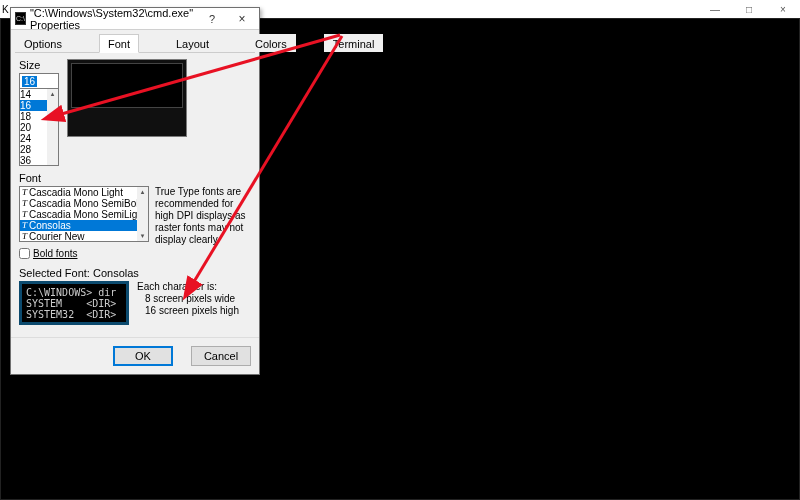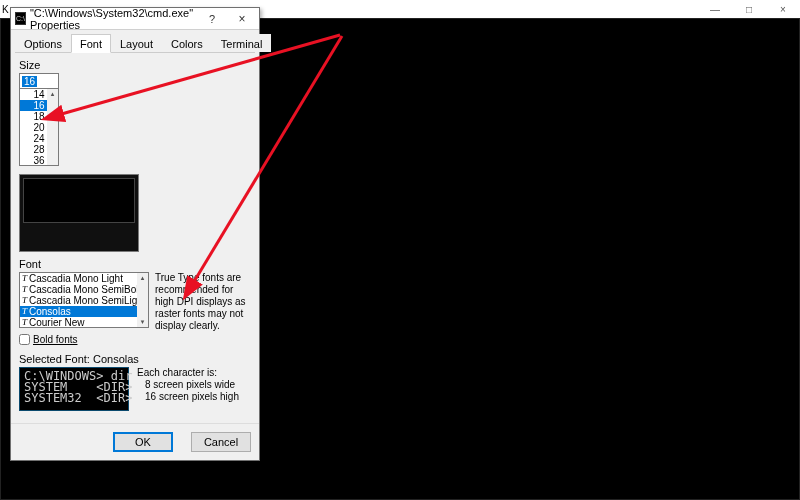--- a/index.html
+++ b/index.html
@@ -26,36 +26,36 @@
   .dlg-titlebar {
     height:22px; background:#fff; border-bottom:1px solid #d0d0d0;
     display:flex; align-items:center; justify-content:space-between; padding:0 2px 0 4px;
   }
   .dlg-title { display:flex; align-items:center; gap:4px; font-size:11px; }
   .dlg-title .icon { width:13px; height:13px; background:#000; border:1px solid #333; font-size:7px; color:#ccc; display:flex; align-items:center; justify-content:center; }
   .dlg-controls { display:flex; }
   .dlg-controls div { width:30px; height:22px; display:flex; align-items:center; justify-content:center; color:#333; font-size:12px; }
   .dlg-controls .qmark { font-size:11px; }
 
-  .tabs { display:flex; border-bottom:1px solid #ccc; margin:4px 4px 0 4px; }
+  .tabs { display:flex; border-bottom:1px solid #ccc; margin:4px 4px 0 4px;gap:28px; }
   .tab { padding:3px 8px 2px; font-size:11px; border:1px solid transparent; border-bottom:none; background:#f0f0f0; cursor:default; }
   .tab.active { background:#fff; border-color:#ccc; border-bottom:1px solid #fff; margin-bottom:-1px; }
 
   .tab-body { padding:6px 8px 8px; }
 
-  .row-top { display:flex; gap:8px;flex-direction:column; }
+  .row-top { display:flex; gap:8px; }
 
   .group { }
   .group-label { font-size:11px; margin-bottom:2px; }
 
   .size-combo { width:40px; height:16px; border:1px solid #7a7a7a; background:#fff; display:flex; align-items:center; padding:0 2px; }
   .size-combo .sel { background:#0078d7; color:#fff; padding:0 2px; font-size:10px; }
 
   .size-list { width:40px; height:78px; border:1px solid #7a7a7a; background:#fff; overflow:hidden; margin-top:-1px; position:relative;}
-  .size-list .opt { padding:0 0; font-size:10px; line-height:11px; color:#000;text-align:center; }
+  .size-list .opt { padding:0 0; font-size:10px; line-height:11px; color:#000; }
   .size-list .opt.hl { background:#0078d7; color:#fff; }
   .size-list .scroll { position:absolute; right:0; top:0; width:11px; height:100%; background:#f0f0f0; display:flex; flex-direction:column; align-items:center; }
   .size-list .scroll .sbtn { width:11px; height:10px; font-size:7px; display:flex; align-items:center; justify-content:center; color:#555;}
 
   .preview { flex:1; }
   .preview-box { width:120px; height:78px; border:1px solid #7a7a7a; background:#101010; padding:3px;}
   .preview-inner { width:100%; height:45px; background:#000; border:1px solid #444;}
 
   .font-section { margin-top:6px; }
   .font-row { display:flex; gap:6px; }
@@ -66,21 +66,21 @@
   .font-list .scroll { position:absolute; right:0; top:0; width:11px; height:100%; background:#f0f0f0; display:flex; flex-direction:column; justify-content:space-between; align-items:center; }
   .font-list .scroll .sbtn { width:11px; height:10px; font-size:7px; display:flex; align-items:center; justify-content:center; color:#555;}
 
   .font-desc { flex:1; font-size:10px; line-height:12px; }
 
   .bold-row { margin-top:2px; font-size:10px; display:flex; align-items:center; gap:3px;text-decoration:underline;}
   .bold-row input { width:11px; height:11px; }
 
   .selected-section { margin-top:8px; }
   .sample-row { display:flex; gap:8px; margin-top:2px;}
-  .sample-box { width:110px; height:44px; background:#000; color:#ccc; font-family:Consolas,monospace; font-size:12px; line-height:11px; padding:3px 4px; border:1px solid #0c4a6e; white-space:pre;}
+  .sample-box { width:110px; height:44px; background:#000; color:#ccc; font-family:Consolas,monospace; font-size:10px; line-height:11px; padding:3px 4px; border:3px solid #0c4a6e; white-space:pre;}
   .char-info { font-size:10px; line-height:12px; }
 
   .dlg-buttons { display:flex; justify-content:flex-end; gap:18px; padding:8px; border-top:1px solid #ddd; margin-top:4px;}
   .btn { min-width:60px; height:20px; border:1px solid #adadad; background:#e1e1e1; font-size:11px; display:flex; align-items:center; justify-content:center; cursor:default;}
   .btn.focus { border:1px solid #0078d7; box-shadow: inset 0 0 0 1px #0078d7; }
 
   
   .anno { position:absolute; left:0; top:0; pointer-events:none; }
 </style>
 </head>

